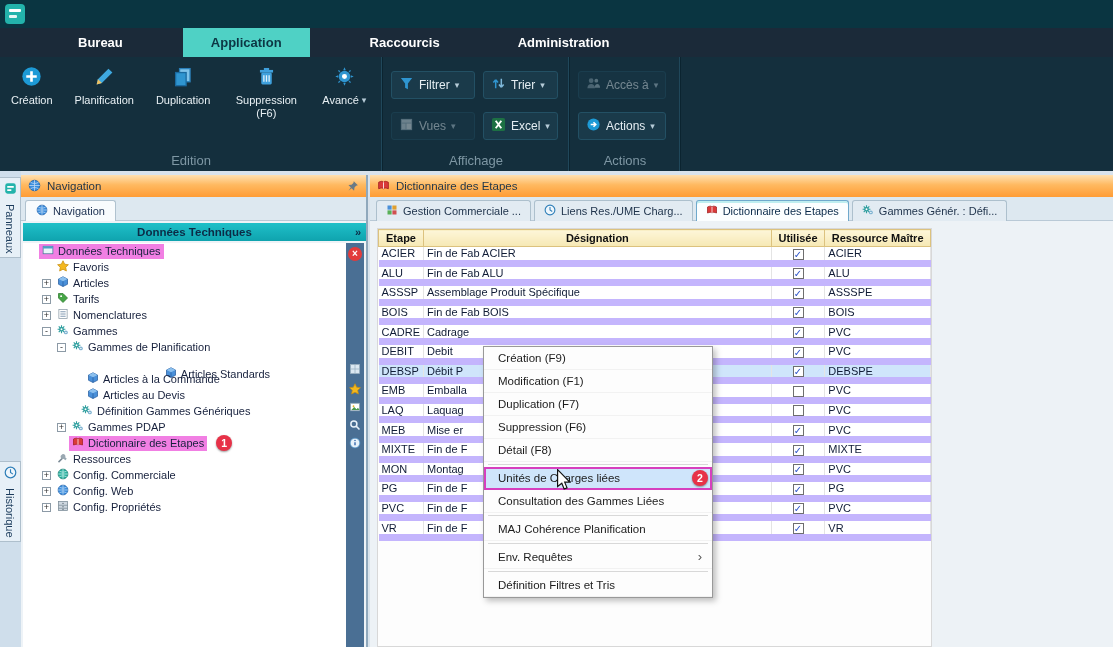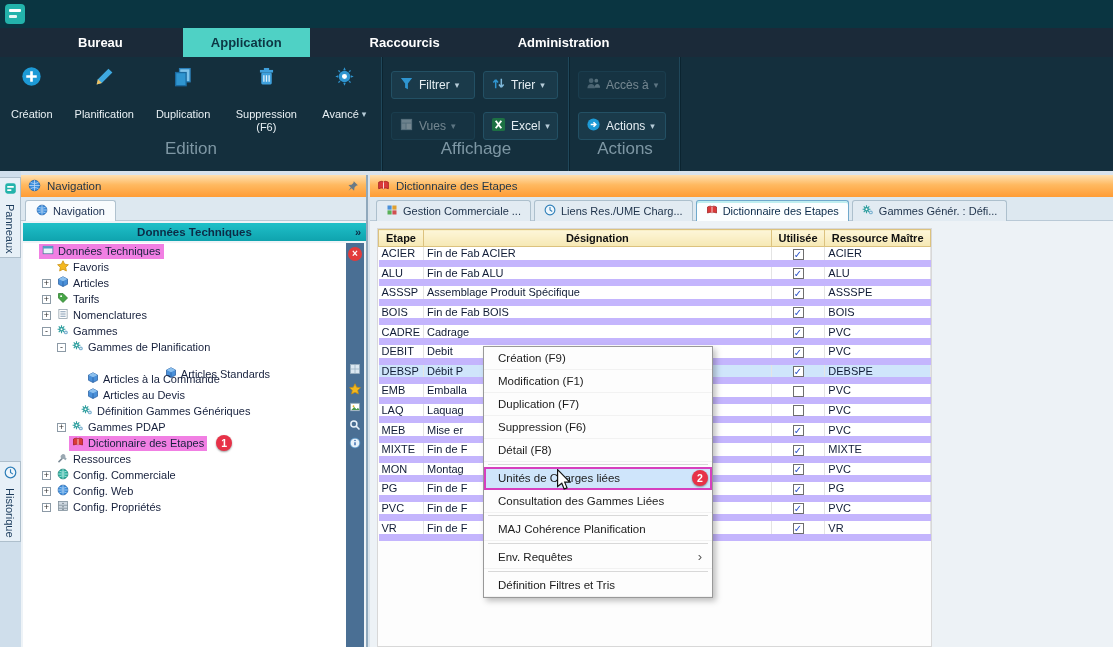--- a/index.html
+++ b/index.html
@@ -11,25 +11,25 @@
   .app-logo{position:absolute;left:5px;top:4px;width:20px;height:20px;border-radius:4px;background:#23b3ab;}
   .app-logo::before{content:"";position:absolute;left:4px;top:5px;width:12px;height:3px;background:#fff;border-radius:1px;}
   .app-logo::after{content:"";position:absolute;left:4px;top:11px;width:8px;height:3px;background:#e6f7f5;border-radius:1px;}
   .menubar{position:absolute;left:0;top:28px;width:100%;height:29px;background:#1b2a39;display:flex;align-items:stretch;padding-left:60px;}
   .menu-tab{color:#fff;font-size:13px;font-weight:bold;padding:0 18px;display:flex;align-items:center;margin-right:42px;cursor:default;}
   .menu-tab.active{background:#4fd1c5;color:#0c3644;padding:8px 28px;}
 
   
   .ribbon{position:absolute;left:0;top:57px;width:100%;height:114px;background:#142f3d;}
   .rgroup{position:absolute;top:0;height:100%;border-right:1px solid #0b2430;box-shadow:inset -1px 0 0 #20475a;}
-  .rgroup-label{position:absolute;bottom:12px;left:0;width:100%;text-align:center;font-size:17px;color:#7e97a4;}
+  .rgroup-label{position:absolute;bottom:3px;left:0;width:100%;text-align:center;font-size:13px;color:#7e97a4;}
   .rbtns-big{position:absolute;left:6px;top:6px;display:flex;gap:12px;align-items:flex-start;}
   .bigbtn{display:flex;flex-direction:column;align-items:center;padding:3px 5px;border-radius:3px;}
   .bigbtn .ic svg{width:21px;height:21px;}
-  .lrow{display:flex;align-items:center;gap:3px;margin-top:17px;}
+  .lrow{display:flex;align-items:center;gap:3px;margin-top:3px;}
   .blabel{font-size:11px;color:#e8f0f4;text-align:center;line-height:1.15;max-width:68px;}
   .caret{font-size:9px;color:#b6cbd7;}
   .smallbtn{display:inline-flex;align-items:center;gap:5px;padding:4px 7px;border-radius:3px;background:#1a3a4a;border:1px solid #235064;color:#e4edf2;font-size:12px;white-space:nowrap;}
   .smallbtn .ic svg{width:15px;height:15px;}
   .disabled{opacity:.45;}
   .rbtns-grid{position:absolute;left:8px;top:12px;display:grid;grid-template-columns:84px auto;grid-template-rows:32px 32px;gap:9px 8px;align-items:center;}
   .rbtns-col{position:absolute;left:8px;top:12px;display:grid;grid-template-rows:32px 32px;gap:9px;align-items:center;}
 
   
   .side-strip{position:absolute;left:0;top:171px;width:21px;height:476px;background:#cfdeeb;}

